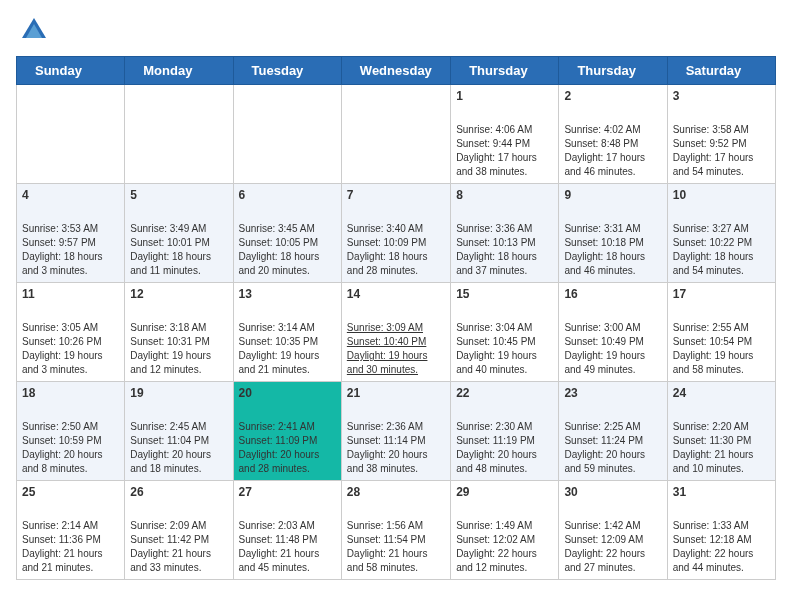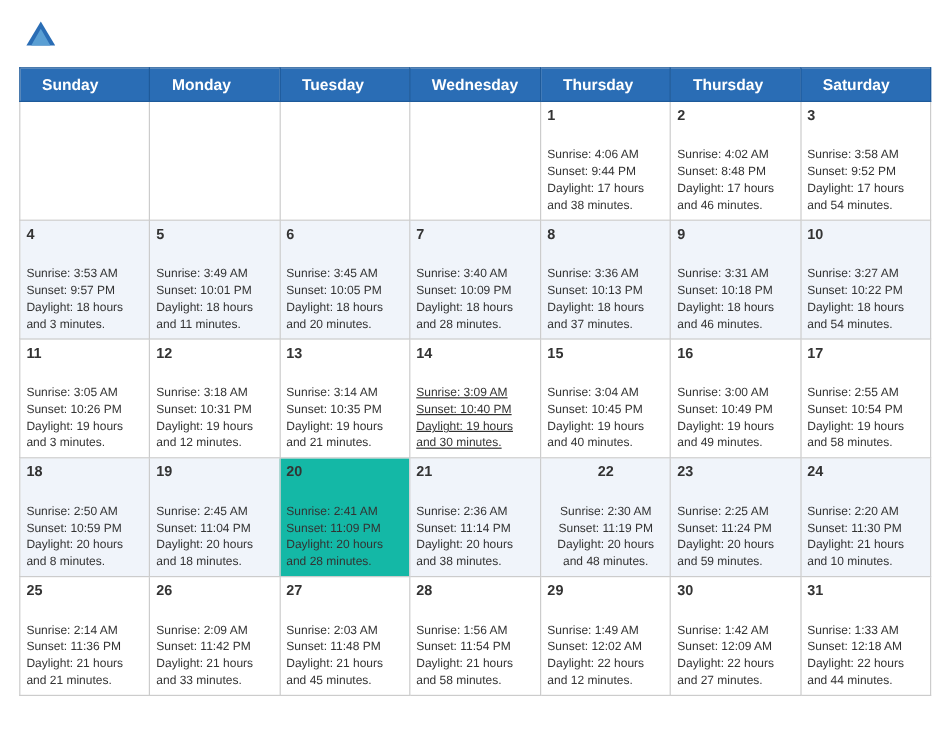--- a/index.html
+++ b/index.html
@@ -281,21 +281,21 @@
 Daylight: 20 hours
 and 28 minutes.</div>
         </td>
         <td style="background-color: rgb(240, 244, 250);">
           <span class="day-number">21</span>
           <div class="day-info" style="white-space: pre-line;">Sunrise: 2:36 AM
 Sunset: 11:14 PM
 Daylight: 20 hours
 and 38 minutes.</div>
         </td>
-        <td style="background-color: rgb(240, 244, 250); text-align: center;">
+        <td style="background-color: rgb(240, 244, 250);">
           <span class="day-number">22</span>
           <div class="day-info" style="white-space: pre-line;">Sunrise: 2:30 AM
 Sunset: 11:19 PM
 Daylight: 20 hours
 and 48 minutes.</div>
         </td>
         <td style="background-color: rgb(240, 244, 250);">
           <span class="day-number">23</span>
           <div class="day-info" style="white-space: pre-line;">Sunrise: 2:25 AM
 Sunset: 11:24 PM

